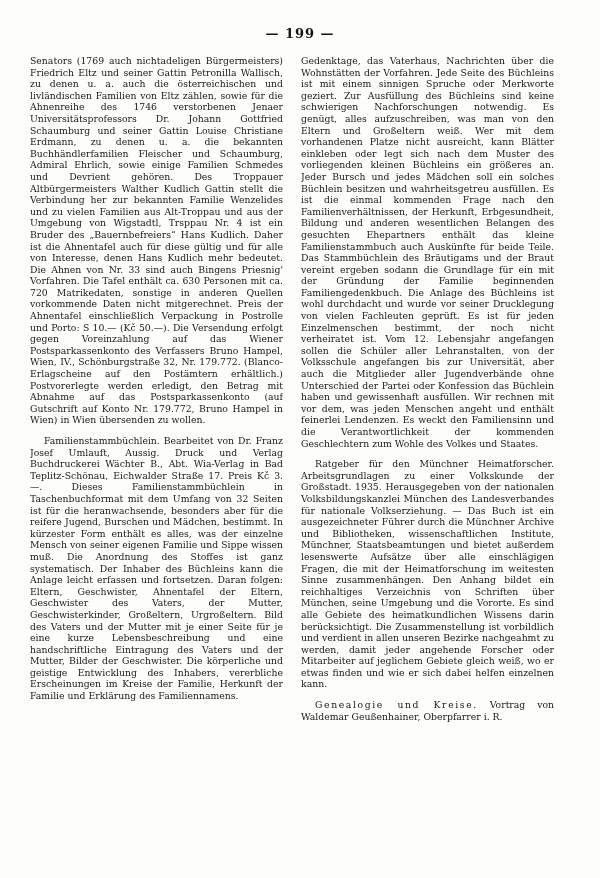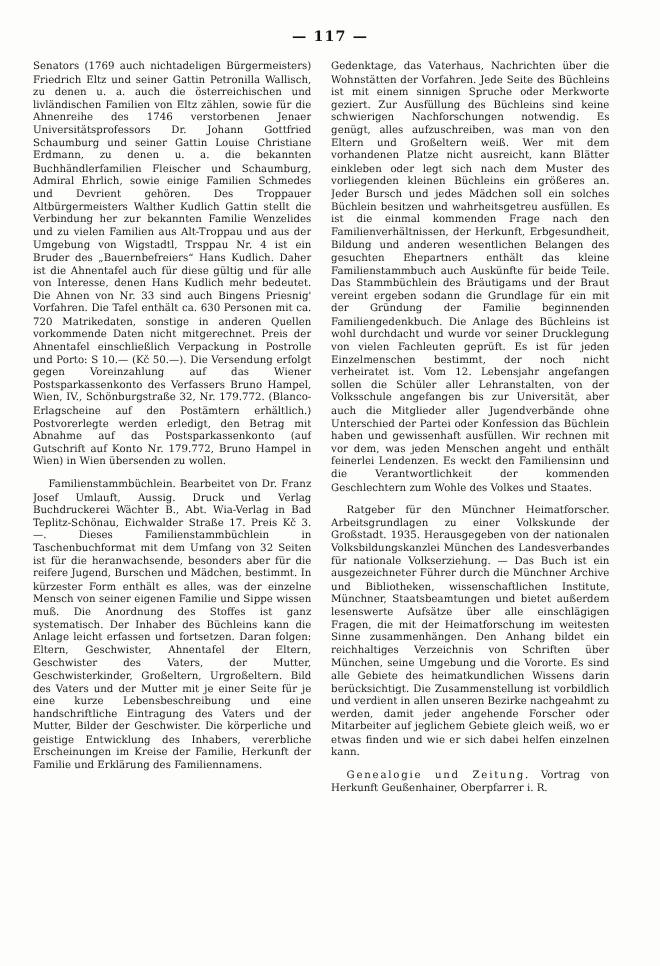--- a/index.html
+++ b/index.html
@@ -75,33 +75,33 @@
   .col-inner {
     height: 800px;
     overflow: hidden;
   }
 </style>
 </head>
 <body>
 
 <div class="page">
 
-  <div class="page-header">— 117 —</div>
+  <div class="page-header">— 199 —</div>
 
   <div class="columns">
 
     <div class="col">
       <div class="col-inner">
         <p class="para"><span>Senators (1769 auch nichtadeligen Bürgermeisters) Friedrich Eltz und seiner Gattin Petronilla Wallisch, zu denen u. a. auch die österreichischen und livländischen Familien von Eltz zählen, sowie für die Ahnenreihe des 1746 verstorbenen Jenaer Universitätsprofessors Dr. Johann Gottfried Schaumburg und seiner Gattin Louise Christiane Erdmann, zu denen u. a. die bekannten Buchhändlerfamilien Fleischer und Schaumburg, Admiral Ehrlich, sowie einige Familien Schmedes und Devrient gehören. Des Troppauer Altbürgermeisters Walther Kudlich Gattin stellt die Verbindung her zur bekannten Familie Wenzelides und zu vielen Familien aus Alt-Troppau und aus der Umgebung von Wigstadtl, Trsppau Nr. 4 ist ein Bruder des „Bauernbefreiers“ Hans Kudlich. Daher ist die Ahnentafel auch für diese gültig und für alle von Interesse, denen Hans Kudlich mehr bedeutet. Die Ahnen von Nr. 33 sind auch Bingens Priesnig' Vorfahren. Die Tafel enthält ca. 630 Personen mit ca. 720 Matrikedaten, sonstige in anderen Quellen vorkommende Daten nicht mitgerechnet. Preis der Ahnentafel einschließlich Verpackung in Postrolle und Porto: S 10.— (Kč 50.—). Die Versendung erfolgt gegen Voreinzahlung auf das Wiener Postsparkassenkonto des Verfassers Bruno Hampel, Wien, IV., Schönburgstraße 32, Nr. 179.772. (Blanco-Erlagscheine auf den Postämtern erhältlich.) Postvorerlegte werden erledigt, den Betrag mit Abnahme auf das Postsparkassenkonto (auf Gutschrift auf Konto Nr. 179.772, Bruno Hampel in Wien) in Wien übersenden zu wollen.</span></p>
         <p class="para"><span class="indent"></span><span class="heading-run">Familienstammbüchlein.</span> <span>Bearbeitet von Dr. Franz Josef Umlauft, Aussig. Druck und Verlag Buchdruckerei Wächter B., Abt. Wia-Verlag in Bad Teplitz-Schönau, Eichwalder Straße 17. Preis Kč 3.—. Dieses Familienstammbüchlein in Taschenbuchformat mit dem Umfang von 32 Seiten ist für die heranwachsende, besonders aber für die reifere Jugend, Burschen und Mädchen, bestimmt. In kürzester Form enthält es alles, was der einzelne Mensch von seiner eigenen Familie und Sippe wissen muß. Die Anordnung des Stoffes ist ganz systematisch. Der Inhaber des Büchleins kann die Anlage leicht erfassen und fortsetzen. Daran folgen: Eltern, Geschwister, Ahnentafel der Eltern, Geschwister des Vaters, der Mutter, Geschwisterkinder, Großeltern, Urgroßeltern. Bild des Vaters und der Mutter mit je einer Seite für je eine kurze Lebensbeschreibung und eine handschriftliche Eintragung des Vaters und der Mutter, Bilder der Geschwister. Die körperliche und geistige Entwicklung des Inhabers, vererbliche Erscheinungen im Kreise der Familie, Herkunft der Familie und Erklärung des Familiennamens.</span></p>
       </div>
     </div>
 
     <div class="col">
       <div class="col-inner">
         <p class="para"><span>Gedenktage, das Vaterhaus, Nachrichten über die Wohnstätten der Vorfahren. Jede Seite des Büchleins ist mit einem sinnigen Spruche oder Merkworte geziert. Zur Ausfüllung des Büchleins sind keine schwierigen Nachforschungen notwendig. Es genügt, alles aufzuschreiben, was man von den Eltern und Großeltern weiß. Wer mit dem vorhandenen Platze nicht ausreicht, kann Blätter einkleben oder legt sich nach dem Muster des vorliegenden kleinen Büchleins ein größeres an. Jeder Bursch und jedes Mädchen soll ein solches Büchlein besitzen und wahrheitsgetreu ausfüllen. Es ist die einmal kommenden Frage nach den Familienverhältnissen, der Herkunft, Erbgesundheit, Bildung und anderen wesentlichen Belangen des gesuchten Ehepartners enthält das kleine Familienstammbuch auch Auskünfte für beide Teile. Das Stammbüchlein des Bräutigams und der Braut vereint ergeben sodann die Grundlage für ein mit der Gründung der Familie beginnenden Familiengedenkbuch. Die Anlage des Büchleins ist wohl durchdacht und wurde vor seiner Drucklegung von vielen Fachleuten geprüft. Es ist für jeden Einzelmenschen bestimmt, der noch nicht verheiratet ist. Vom 12. Lebensjahr angefangen sollen die Schüler aller Lehranstalten, von der Volksschule angefangen bis zur Universität, aber auch die Mitglieder aller Jugendverbände ohne Unterschied der Partei oder Konfession das Büchlein haben und gewissenhaft ausfüllen. Wir rechnen mit vor dem, was jeden Menschen angeht und enthält feinerlei Lendenzen. Es weckt den Familiensinn und die Verantwortlichkeit der kommenden Geschlechtern zum Wohle des Volkes und Staates.</span></p>
         <p class="para"><span class="indent"></span><span class="heading-run">Ratgeber für den Münchner Heimatforscher.</span> <span>Arbeitsgrundlagen zu einer Volkskunde der Großstadt. 1935. Herausgegeben von der nationalen Volksbildungskanzlei München des Landesverbandes für nationale Volkserziehung. — Das Buch ist ein ausgezeichneter Führer durch die Münchner Archive und Bibliotheken, wissenschaftlichen Institute, Münchner, Staatsbeamtungen und bietet außerdem lesenswerte Aufsätze über alle einschlägigen Fragen, die mit der Heimatforschung im weitesten Sinne zusammenhängen. Den Anhang bildet ein reichhaltiges Verzeichnis von Schriften über München, seine Umgebung und die Vororte. Es sind alle Gebiete des heimatkundlichen Wissens darin berücksichtigt. Die Zusammenstellung ist vorbildlich und verdient in allen unseren Bezirke nachgeahmt zu werden, damit jeder angehende Forscher oder Mitarbeiter auf jeglichem Gebiete gleich weiß, wo er etwas finden und wie er sich dabei helfen einzelnen kann.</span></p>
-        <p class="para lastline"><span class="indent"></span><span class="heading-run spaced">Genealogie und Zeitung.</span> <span>Vortrag von Herkunft Geußenhainer, Oberpfarrer i. R.</span></p>
+        <p class="para lastline"><span class="indent"></span><span class="heading-run spaced">Genealogie und Kreise.</span> <span>Vortrag von Waldemar Geußenhainer, Oberpfarrer i. R.</span></p>
       </div>
     </div>
 
   </div>
 </div>
 
 </body></html>

